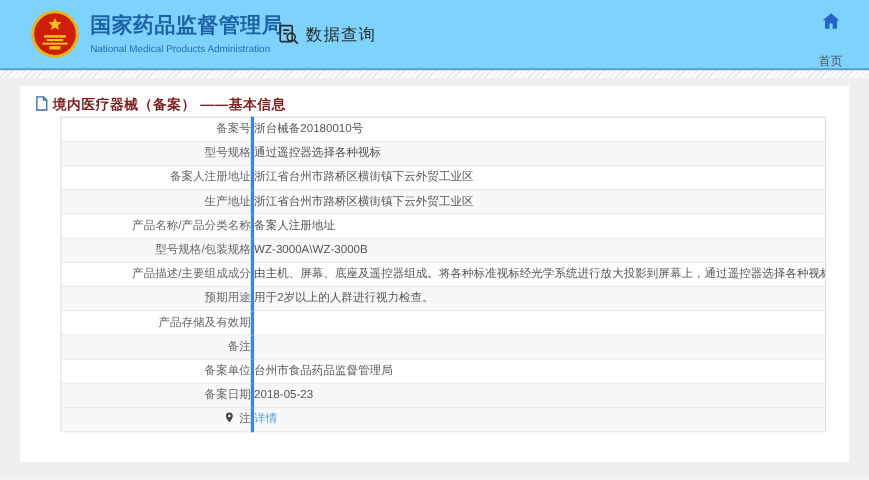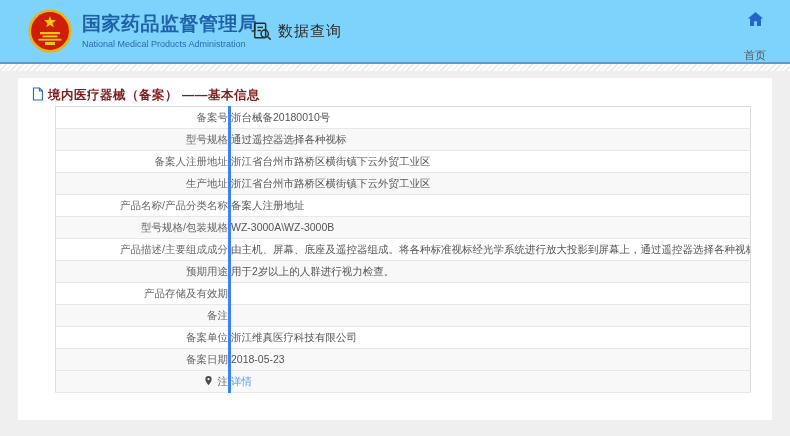--- a/index.html
+++ b/index.html
@@ -176,21 +176,21 @@
           <tr>
             <td class="cell-label">产品存储及有效期</td>
             <td class="cell-value"></td>
           </tr>
           <tr class="alt">
             <td class="cell-label">备注</td>
             <td class="cell-value"></td>
           </tr>
           <tr>
             <td class="cell-label">备案单位</td>
-            <td class="cell-value">浙江维真医疗科技有限公司</td>
+            <td class="cell-value">台州市食品药品监督管理局</td>
           </tr>
           <tr class="alt">
             <td class="cell-label">备案日期</td>
             <td class="cell-value">2018-05-23</td>
           </tr>
           <tr class="alt">
             <td class="cell-label">
   <span class="row-pin"><svg class="icon-svg" width="9" height="11" viewBox="0 0 12 14">
                   <path d="M6 1a4.2 4.2 0 0 1 4.2 4.2C10.2 8.4 6 13 6 13S1.8 8.4 1.8 5.2A4.2 4.2 0 0 1 6 1z" fill="#4a4a4a"></path>
                   <circle cx="6" cy="5.1" r="1.5" fill="#ffffff"></circle>

